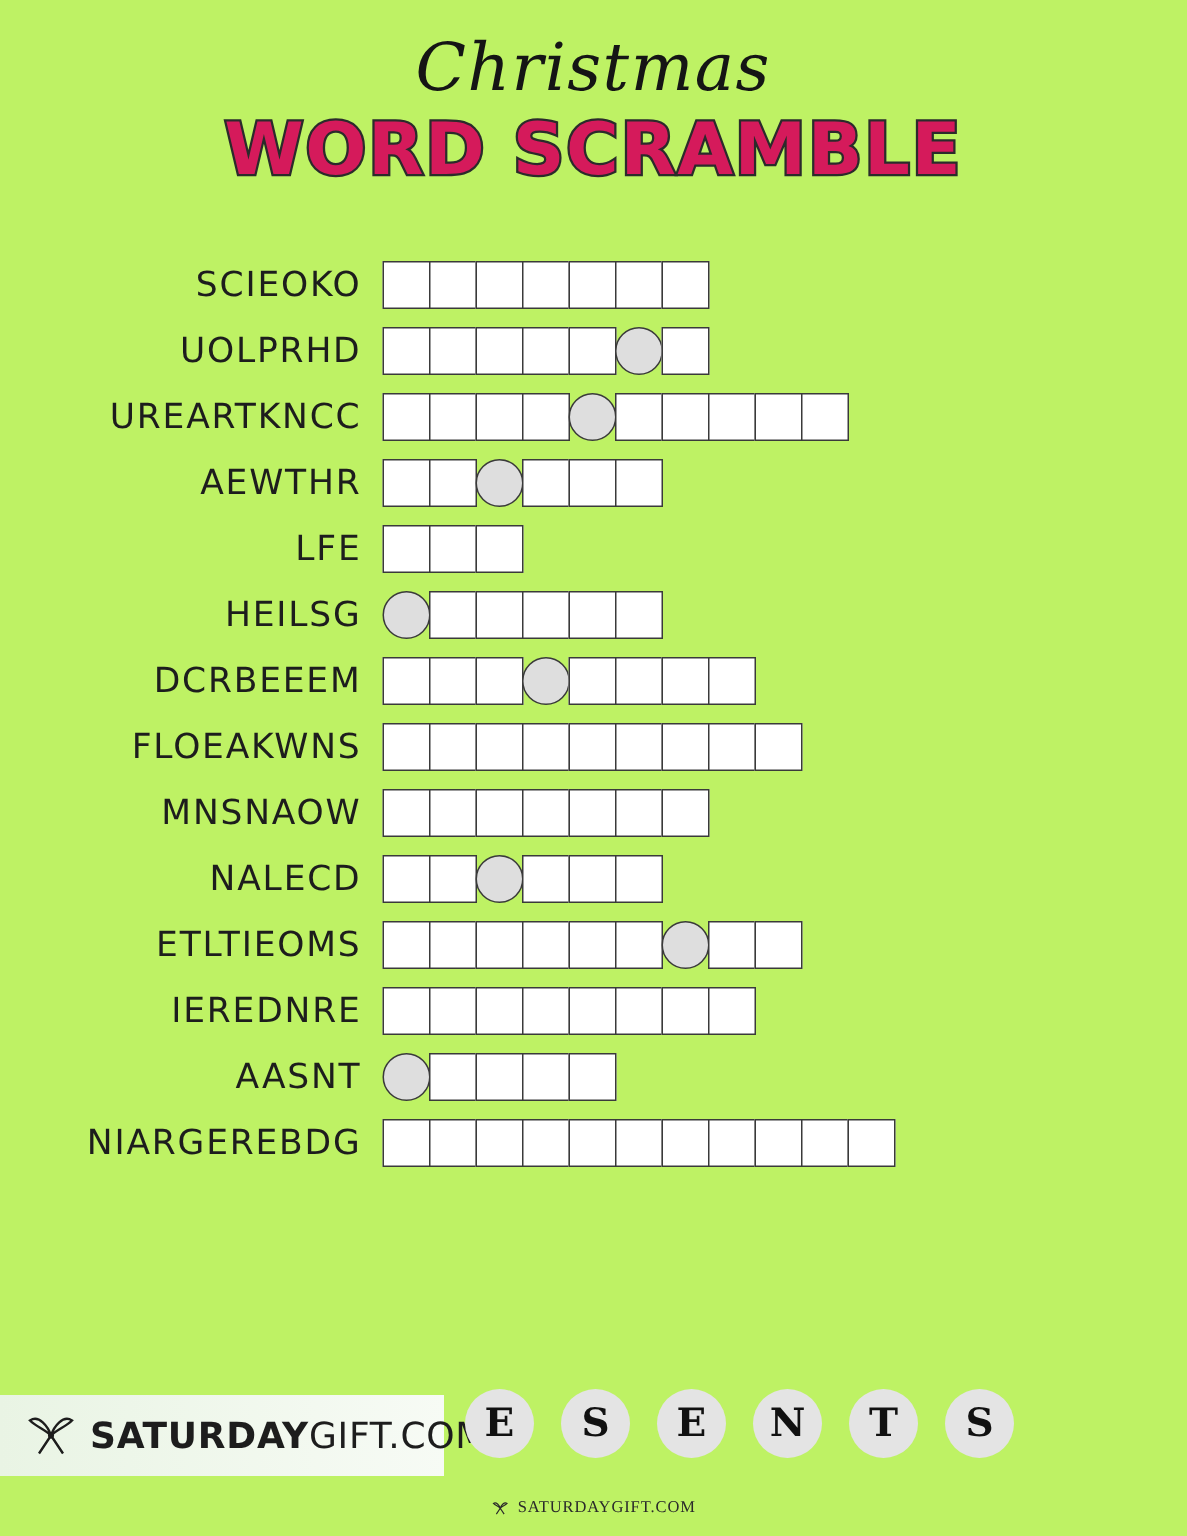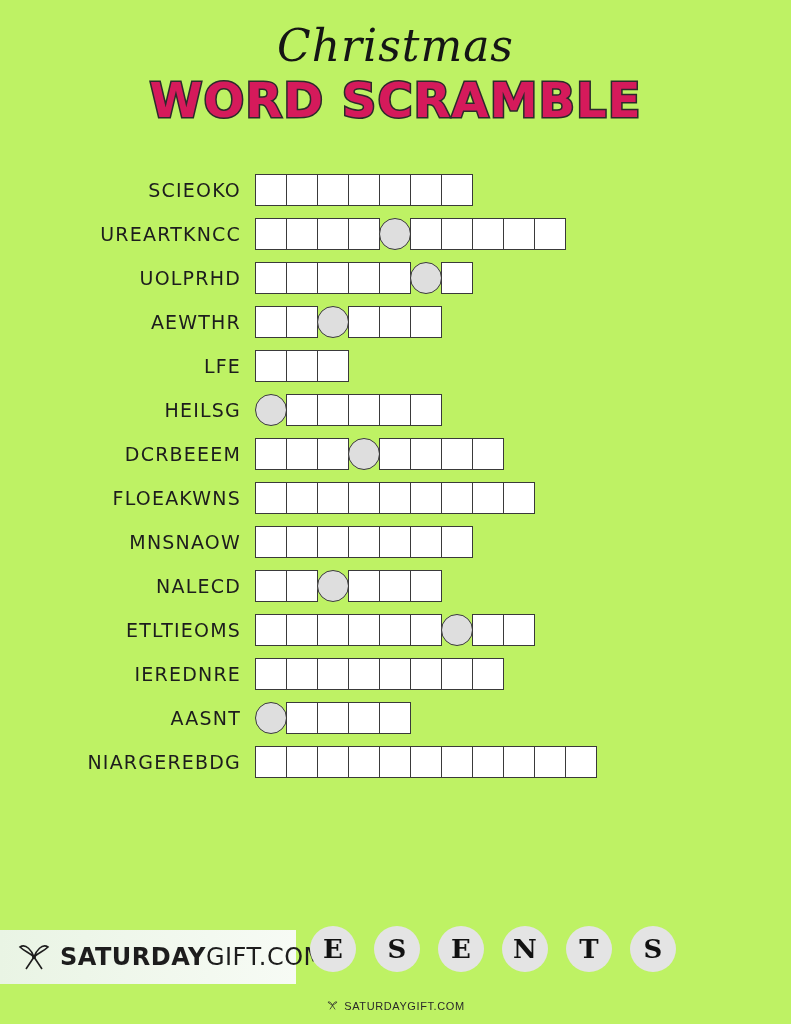--- a/index.html
+++ b/index.html
@@ -55,21 +55,21 @@
   .row {
     display: flex;
     align-items: center;
     height: 44px;
   }
   .word {
     width: 255px;
     text-align: right;
     padding-right: 14px;
     font-family: "DejaVu Sans", sans-serif;
-    font-size: 19px;
+    font-size: 23px;
     letter-spacing: 1.2px;
     color: #1d1d1d;
     box-sizing: border-box;
     white-space: nowrap;
   }
   .boxes {
     display: flex;
   }
   .cell {
     width: 32px;
@@ -140,26 +140,25 @@
     font-size: 26px;
     color: #111;
   }
 
   .footer-credit {
     position: absolute;
     left: 0;
     right: 0;
     bottom: 12px;
     text-align: center;
-    font-family: Liberation Sans, sans-serif;
+    font-family: Liberation Serif, serif;
     font-size: 11px;
     letter-spacing: 0.6px;
     color: #2a2a2a;
     display: flex;
-    align-items: center;
     justify-content: center;
     gap: 5px;
   }
   .credit-mark { width: 13px; height: 13px; }
 </style>
 </head>
 <body>
 
 <div class="page">
 
@@ -175,43 +174,43 @@
           <div class="cell"></div>
           <div class="cell"></div>
           <div class="cell"></div>
           <div class="cell"></div>
           <div class="cell"></div>
           <div class="cell"></div>
           <div class="cell"></div>
         </div>
       </div>
       <div class="row">
+        <div class="word">UOLPRHD</div>
+        <div class="boxes">
+          <div class="cell"></div>
+          <div class="cell"></div>
+          <div class="cell"></div>
+          <div class="cell"></div>
+          <div class="cell"></div>
+          <div class="cell shaded"></div>
+          <div class="cell"></div>
+        </div>
+      </div>
+      <div class="row">
         <div class="word">UREARTKNCC</div>
         <div class="boxes">
           <div class="cell"></div>
           <div class="cell"></div>
           <div class="cell"></div>
           <div class="cell"></div>
           <div class="cell shaded"></div>
           <div class="cell"></div>
           <div class="cell"></div>
           <div class="cell"></div>
           <div class="cell"></div>
-          <div class="cell"></div>
-        </div>
-      </div>
-      <div class="row">
-        <div class="word">UOLPRHD</div>
-        <div class="boxes">
-          <div class="cell"></div>
-          <div class="cell"></div>
-          <div class="cell"></div>
-          <div class="cell"></div>
-          <div class="cell"></div>
-          <div class="cell shaded"></div>
           <div class="cell"></div>
         </div>
       </div>
       <div class="row">
         <div class="word">AEWTHR</div>
         <div class="boxes">
           <div class="cell"></div>
           <div class="cell"></div>
           <div class="cell shaded"></div>
           <div class="cell"></div>

